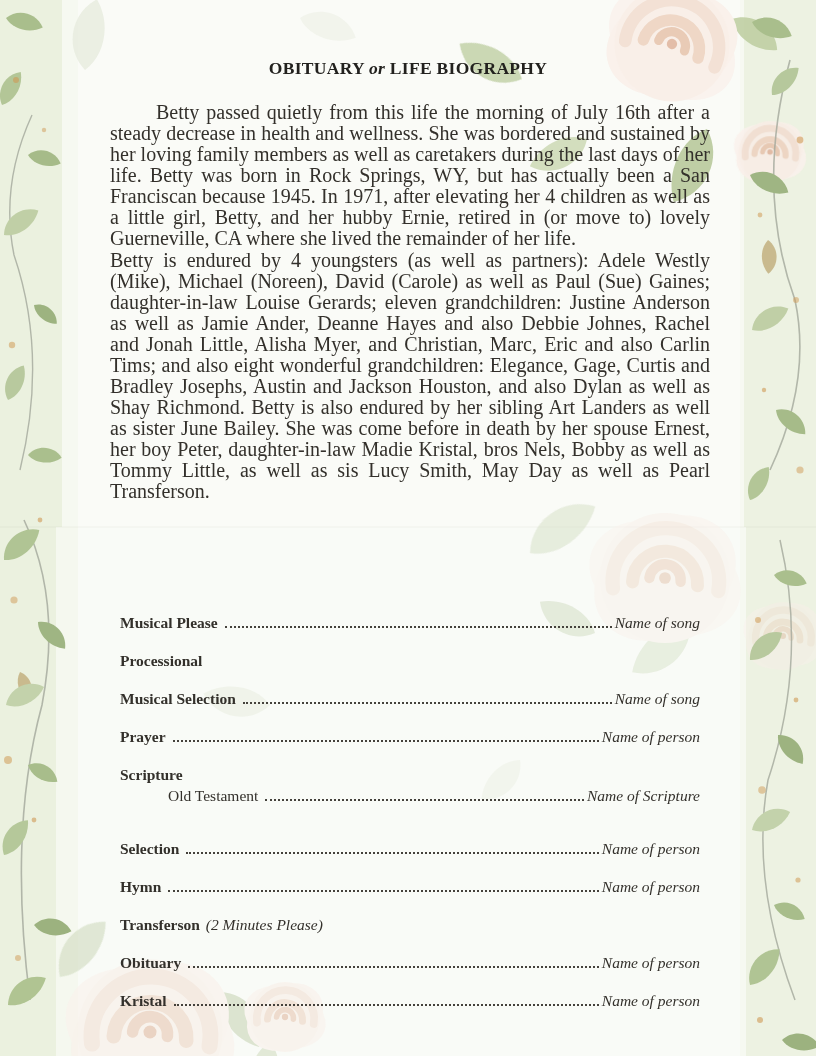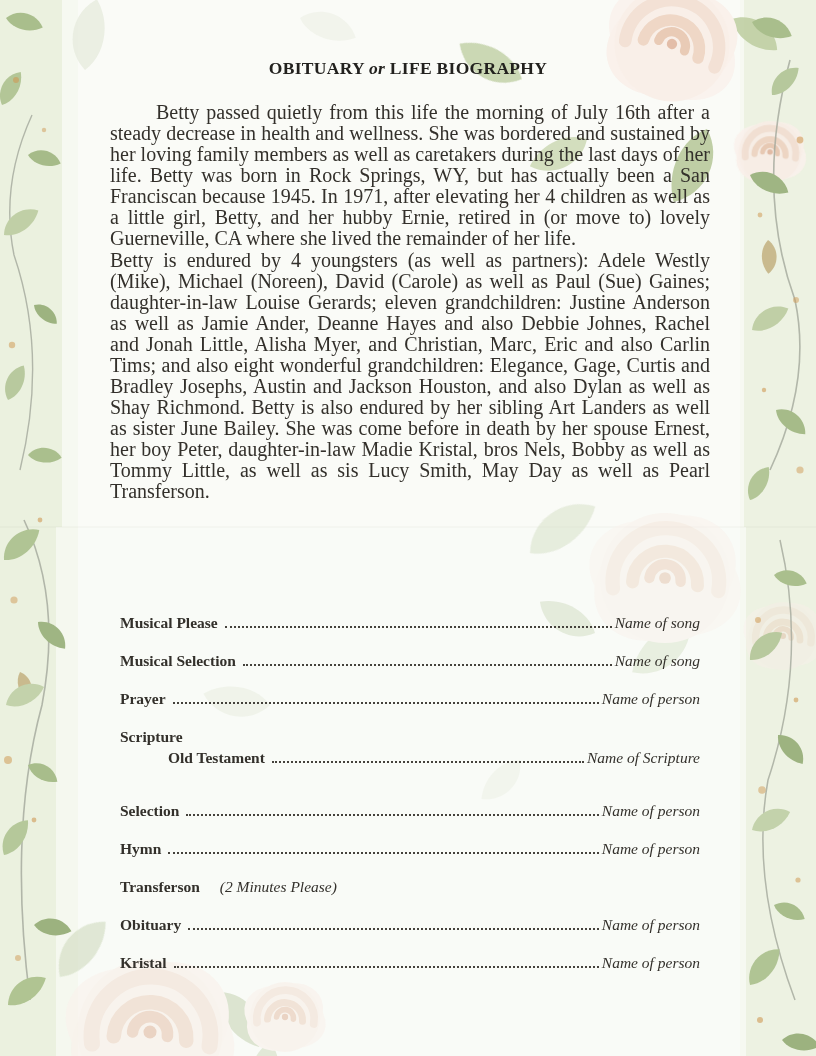--- a/index.html
+++ b/index.html
@@ -22,27 +22,27 @@
   .para{
     position:absolute;left:110px;width:600px;margin:0;
     font-size:20px;line-height:21px;text-align:justify;
   }
   .para-1{top:102px;text-indent:46px;}
   .para-2{top:250px;}
 
   .svc-list{position:absolute;left:120px;top:612px;width:580px;}
   .svc-row{display:flex;align-items:baseline;font-size:15.5px;line-height:21px;margin-bottom:17px;}
   .svc-label{font-weight:bold;white-space:nowrap;}
-  .svc-note{font-style:italic;margin-left:20px;white-space:nowrap;}
+  .svc-note{font-style:italic;margin-left:6px;white-space:nowrap;}
   .svc-leader{flex:1 1 auto;border-bottom:2px dotted #45423c;margin:0 3px 4px 7px;min-width:30px;}
   .svc-value{font-style:italic;white-space:nowrap;}
   .svc-group{margin-bottom:32px;}
   .svc-group .svc-row{margin-bottom:0;}
   .svc-sub{display:flex;align-items:baseline;font-size:15.5px;line-height:21px;margin-left:48px;}
-  .svc-sub .sub-label{font-weight:bold;white-space:nowrap;}
+  .svc-sub .sub-label{font-weight:normal;white-space:nowrap;}
 </style>
 </head>
 <body>
 
 <div class="page">
 
   <svg class="bg" viewBox="0 0 816 1056" xmlns="http://www.w3.org/2000/svg" xmlns:xlink="http://www.w3.org/1999/xlink" aria-hidden="true">
     <defs>
       <path id="lf" d="M0 0 C9 -15 30 -17 42 -4 C30 8 11 9 0 0 Z"></path>
       <g id="rose">
@@ -163,20 +163,23 @@
 
 
     <div class="svc-list">
 
       <div class="svc-row">
         <span class="svc-label">Musical Please</span>
         <span class="svc-leader"></span>
         <span class="svc-value">Name of song</span>
       </div>
 
+      <div class="svc-row">
+        <span class="svc-label">Processional</span>
+      </div>
 
       <div class="svc-row">
         <span class="svc-label">Musical Selection</span>
         <span class="svc-leader"></span>
         <span class="svc-value">Name of song</span>
       </div>
 
       <div class="svc-row">
         <span class="svc-label">Prayer</span>
         <span class="svc-leader"></span>

